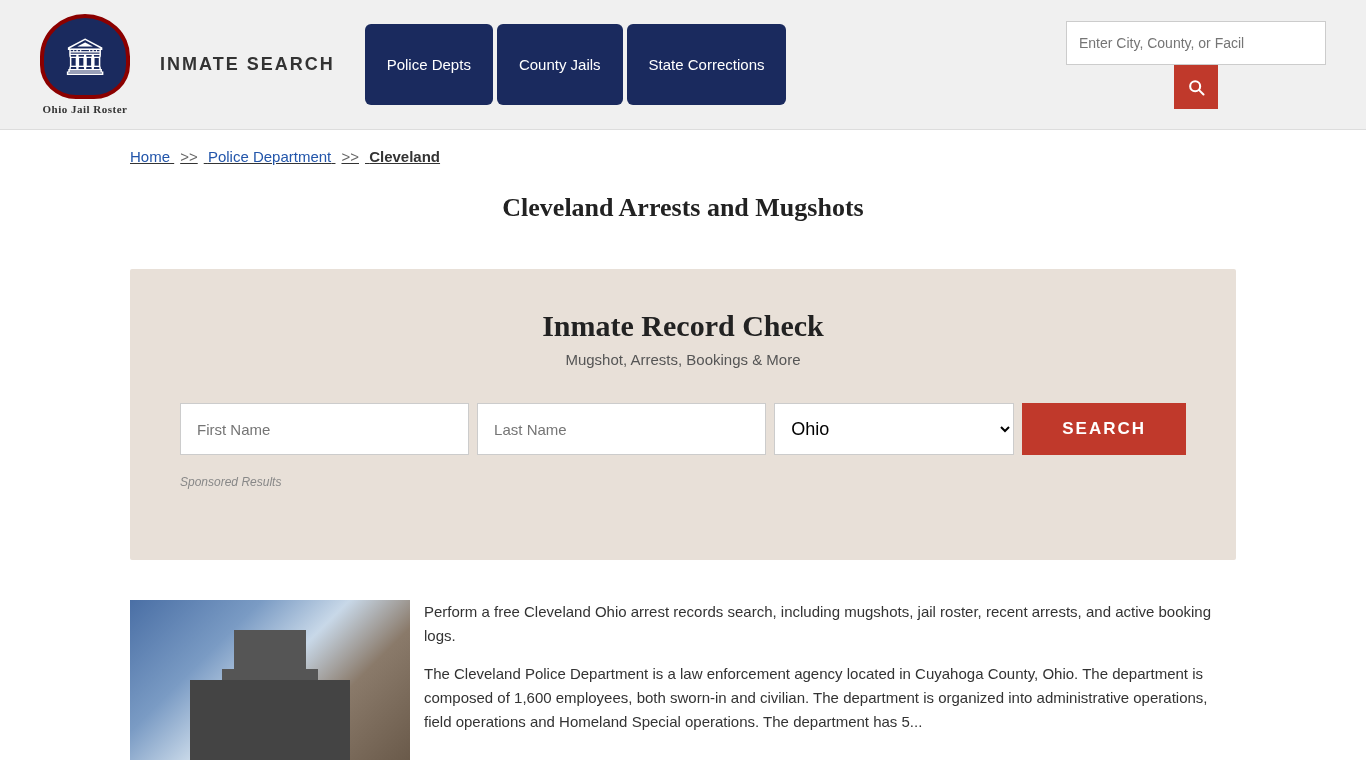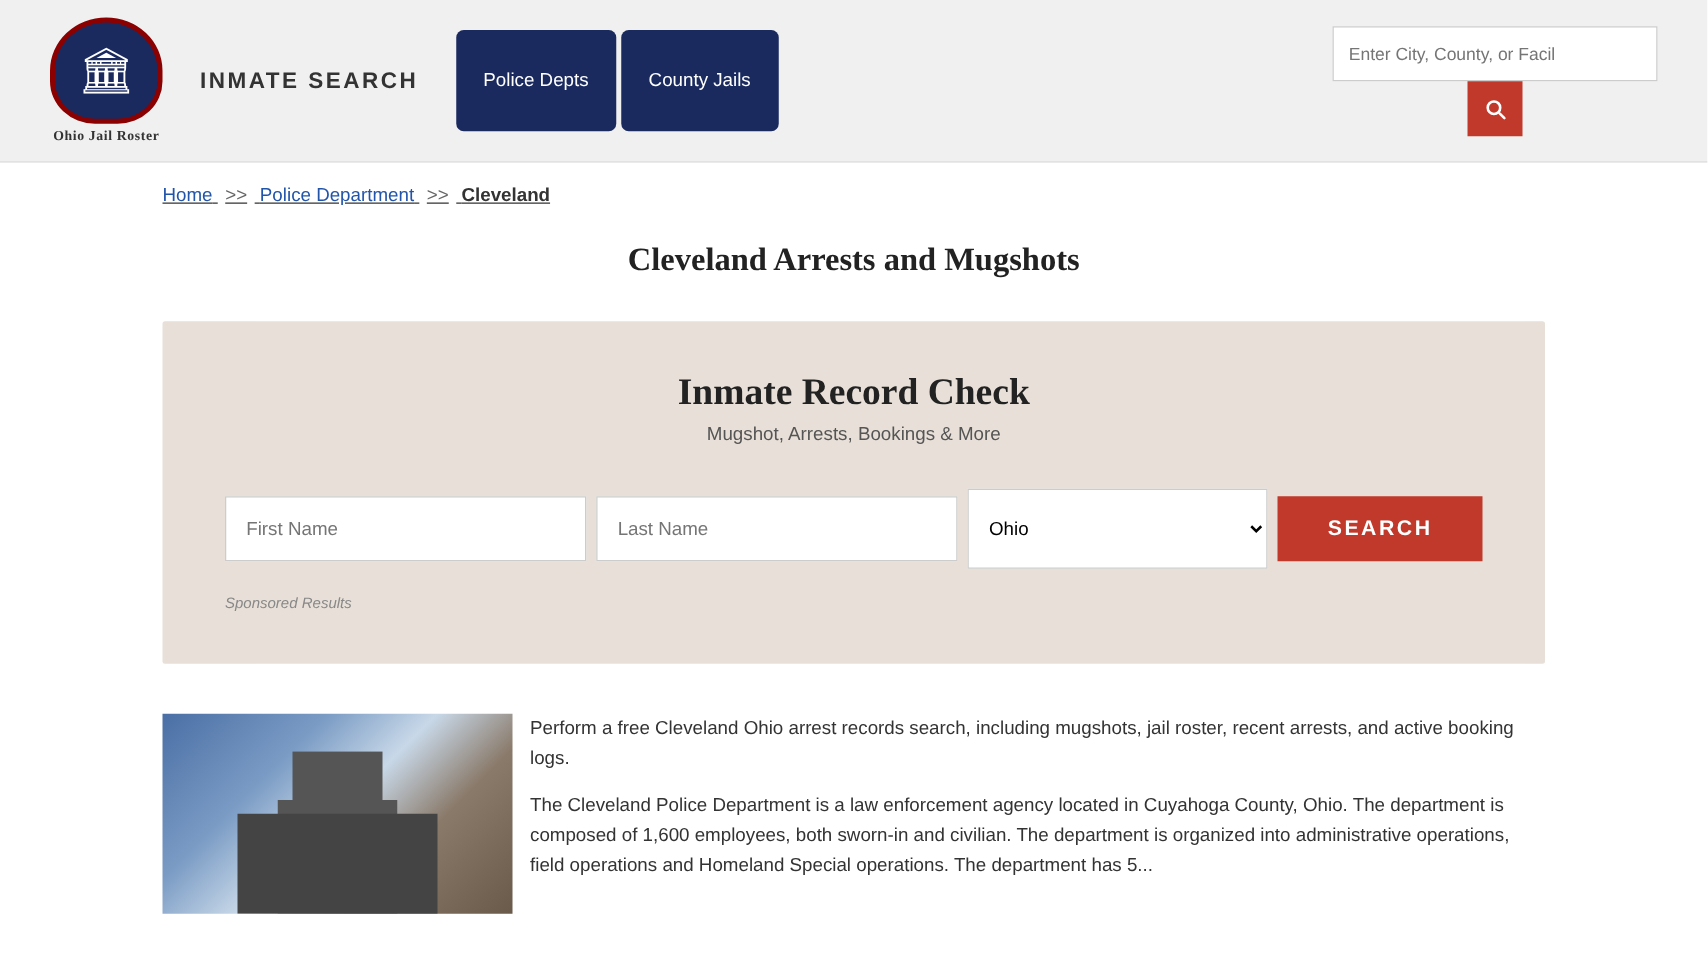--- a/index.html
+++ b/index.html
@@ -141,22 +141,22 @@
     .page-title-area h1 {
       font-size: 26px;
       font-weight: bold;
       font-family: Georgia, serif;
       color: #222;
     }
 
     
     .record-check-box {
       background: #e8e0d8;
-      margin: 4px 130px;
-      padding: 40px 50px 42px 50px;
+      margin: 16px 130px;
+      padding: 40px 50px 71px 50px;
       border-radius: 2px;
     }
     .record-check-box h2 {
       text-align: center;
       font-size: 30px;
       font-family: Georgia, serif;
       color: #222;
       margin-bottom: 8px;
     }
     .record-check-box .subtitle {
@@ -178,24 +178,24 @@
       border: 1px solid #ccc;
       padding: 0 16px;
       font-size: 15px;
       font-family: Arial, sans-serif;
       outline: none;
       background: #fff;
       margin-right: 8px;
     }
     .search-form select {
       width: 240px;
-      height: 64px;
+      height: 52px;
       border: 1px solid #ccc;
       padding: 0 12px;
-      font-size: 15px;
+      font-size: 18px;
       font-family: Arial, sans-serif;
       outline: none;
       background: #fff;
       margin-right: 8px;
       appearance: auto;
     }
     .search-form .search-btn {
       background: #c0392b;
       color: #ffffff;
       border: none;
@@ -272,20 +272,21 @@
       <span class="logo-building">🏛</span>
     </div>
     <div class="logo-text">Ohio Jail Roster</div>
   </div>
 
   <div class="header-title">INMATE SEARCH</div>
 
   <nav class="nav-buttons">
     <button class="nav-btn">Police Depts</button>
     <button class="nav-btn">County Jails</button>
+    <button class="nav-btn">State Corrections</button>
   </nav>
 
   <div class="search-bar">
     <input type="text" placeholder="Enter City, County, or Facil" style="">
     <button>
       <svg class="search-icon-svg" viewBox="0 0 24 24">
         <path d="M21 21l-4.35-4.35M17 11A6 6 0 1 1 5 11a6 6 0 0 1 12 0z" stroke="white" stroke-width="2.5" fill="none" stroke-linecap="round"></path>
       </svg>
     </button>
   </div>

